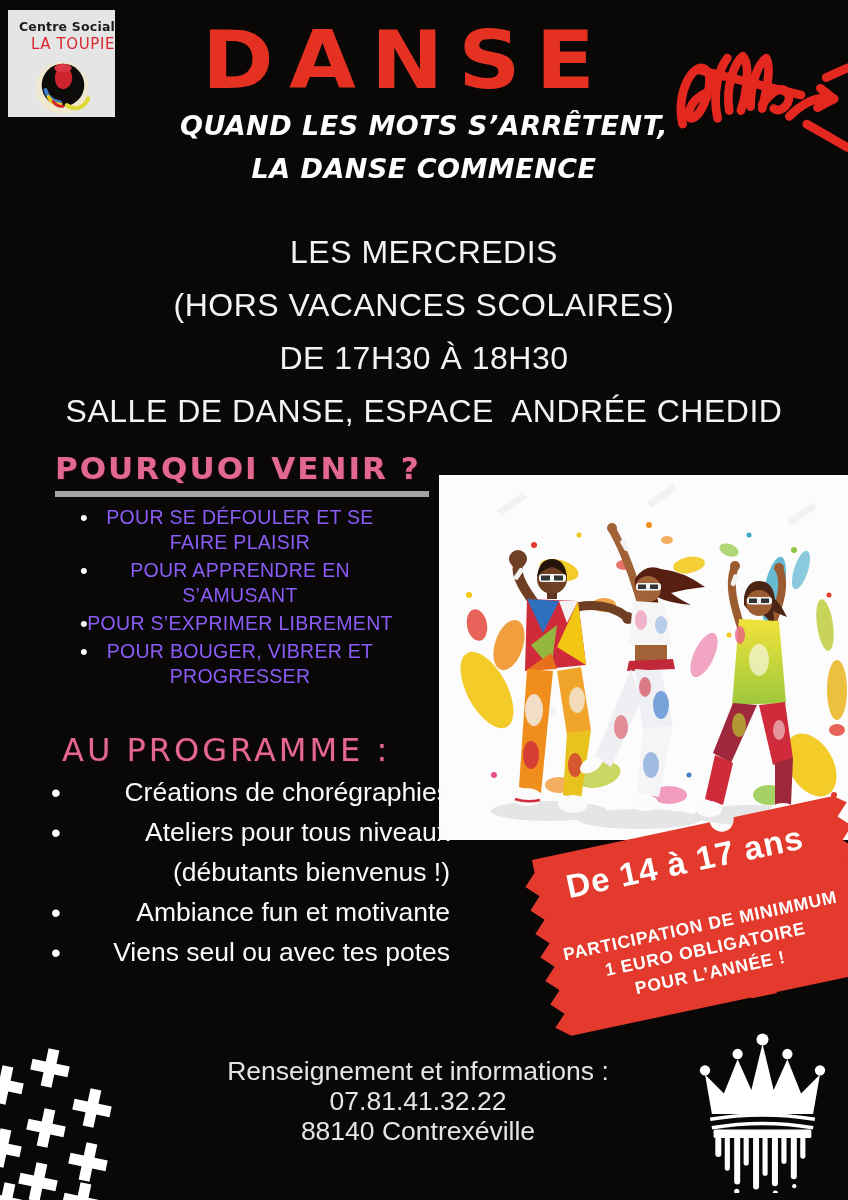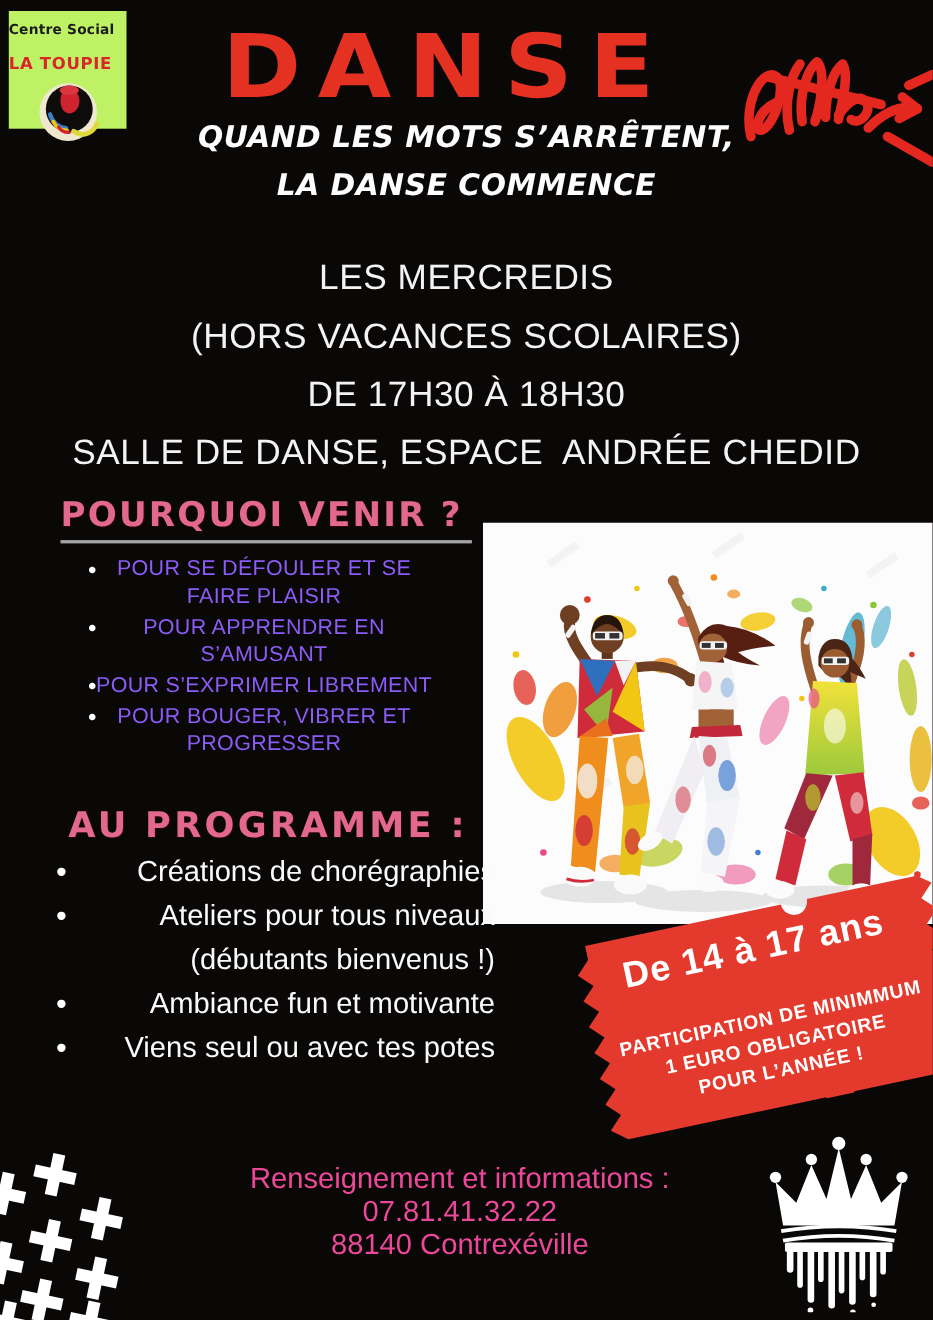--- a/index.html
+++ b/index.html
@@ -5,25 +5,25 @@
   html,body{margin:0;padding:0;}
   body{
     width:848px;height:1200px;position:relative;overflow:hidden;
     background:#0a0707;
     font-family:"Liberation Sans",sans-serif;
   }
   .abs{position:absolute;}
 
   
   .logo-card{
-    left:8px;top:10px;width:107px;height:107px;background:#bef264;
-    text-align:left;z-index:4;
+    left:8px;top:10px;width:107px;height:107px;background:#e5e5e5;
+    text-align:right;z-index:4;
   }
   .logo-line1{font-family:"DejaVu Sans",sans-serif;font-size:12.5px;font-weight:700;color:#1b1b1b;margin-top:9px;letter-spacing:.2px;}
-  .logo-line2{font-family:"DejaVu Sans",sans-serif;font-size:15px;font-weight:700;color:#d8262c;letter-spacing:.6px;margin-top:15px;}
+  .logo-line2{font-family:"DejaVu Sans",sans-serif;font-size:15px;font-weight:400;color:#d8262c;letter-spacing:.6px;margin-top:1px;}
   .logo-art{display:block;margin:2px auto 0;}
 
   
   .title{
     left:0;right:36px;top:14px;text-align:center;z-index:2;
     font-family:"DejaVu Sans",sans-serif;font-weight:900;font-size:80px;
     color:#e53122;letter-spacing:14px;
     transform:scaleX(1.08);transform-origin:50% 50%;
     white-space:nowrap;
   }
@@ -37,39 +37,39 @@
   .schedule{
     left:0;right:0;top:226px;text-align:center;z-index:2;
     font-size:32px;line-height:53px;color:#f3f3f3;font-weight:400;
     letter-spacing:.5px;white-space:pre-wrap;
   }
 
   .why-heading{
     left:55px;top:450px;z-index:2;display:inline-block;
     font-family:"DejaVu Sans",sans-serif;font-weight:900;font-size:31px;
     color:#e2688f;letter-spacing:2px;
-    border-bottom:3px solid #a3a3a3;padding:0 8px 5px 0;
+    border-bottom:6px solid #a3a3a3;padding:0 8px 5px 0;
     text-shadow:1px 1px 0 #2a070f;
     white-space:nowrap;
   }
   .why-list{
     left:70px;top:505px;width:340px;z-index:2;
     margin:0;padding:0;list-style:none;
     font-size:19.5px;line-height:25px;color:#8b5cf6;letter-spacing:.3px;
     text-align:center;
   }
   .why-list li{position:relative;margin:0 0 3px 0;white-space:pre-line;}
   .why-list li::before{
     content:"\2022";position:absolute;left:10px;top:0;
     font-size:22px;color:#fff;
   }
 
   .program-heading{
     left:62px;top:731px;z-index:2;
-    font-family:"DejaVu Sans",sans-serif;font-weight:700;font-size:32px;
+    font-family:"DejaVu Sans",sans-serif;font-weight:400;font-size:32px;
     color:#e2688f;letter-spacing:3px;text-shadow:1px 1px 0 #2a070f;
     white-space:nowrap;
   }
   .program-list{
     left:55px;top:772px;width:395px;z-index:2;
     margin:0;padding:0;list-style:none;
     font-size:26.5px;line-height:40px;color:#fafafa;
     text-align:right;
   }
   .program-list li{position:relative;margin:0;white-space:pre-line;}
@@ -91,21 +91,21 @@
     white-space:nowrap;
   }
   .ticket-note{
     position:absolute;left:0;right:10px;top:88px;text-align:center;
     font-size:17.5px;line-height:24px;font-weight:600;color:#ffffff;
     letter-spacing:.8px;white-space:pre-line;
   }
 
   .contact{
     left:16px;right:28px;top:1056px;text-align:center;z-index:2;
-    font-size:26.5px;line-height:30px;color:#ec4899;font-weight:400;
+    font-size:26.5px;line-height:30px;color:#e5e5e5;font-weight:400;
   }
 
   .crosses{left:-8px;top:1030px;z-index:2;}
   .crown{left:690px;top:1030px;z-index:2;}
   .graffiti{left:655px;top:0;z-index:2;}
 </style>
 </head>
 <body>
 
 <div class="abs logo-card">

